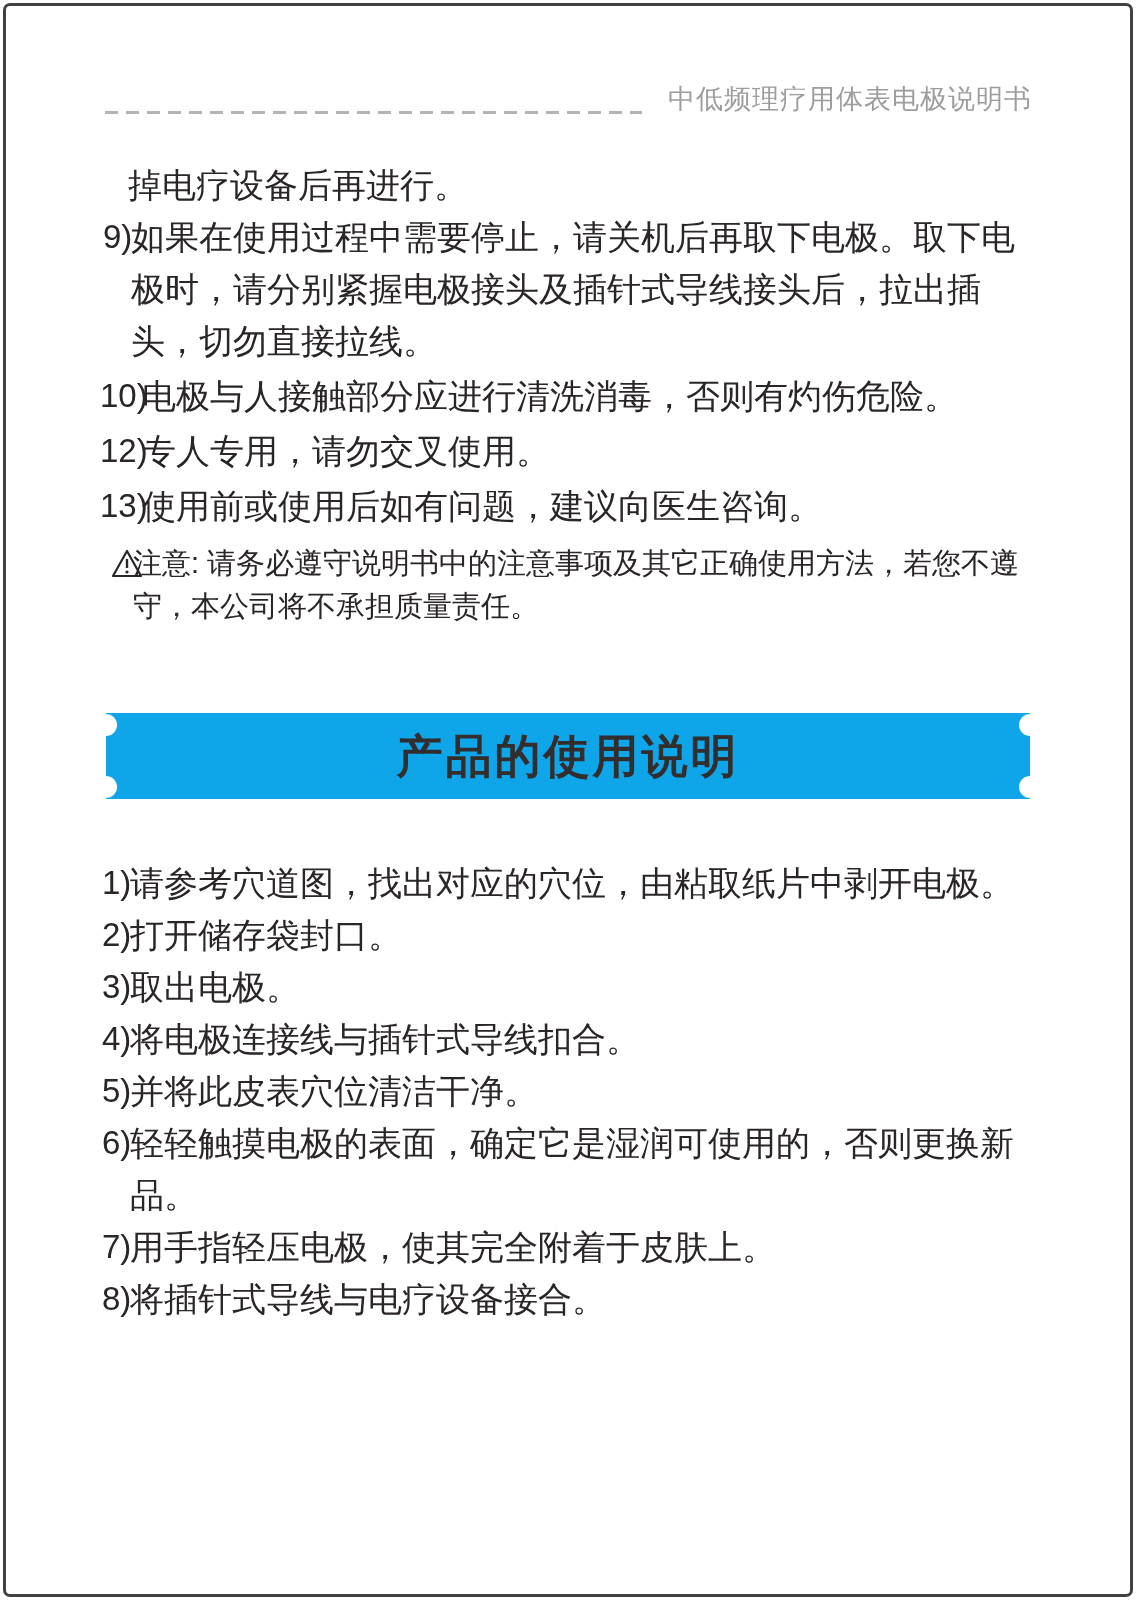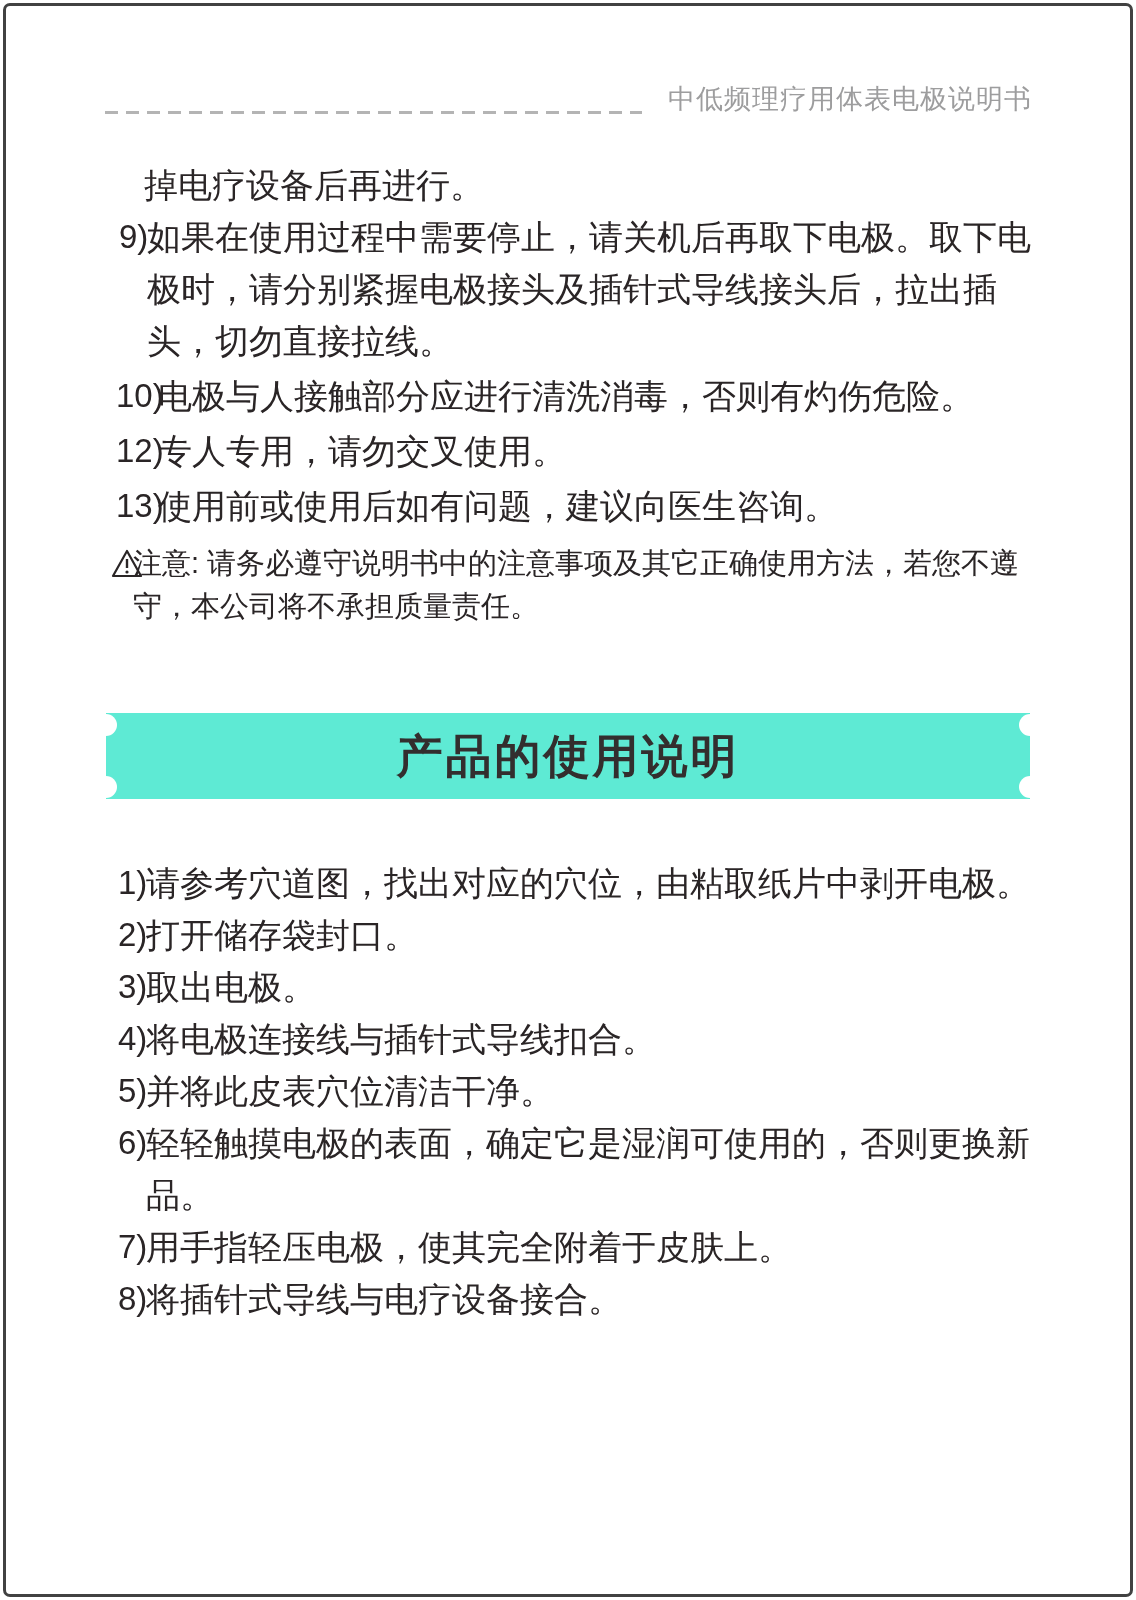--- a/index.html
+++ b/index.html
@@ -57,21 +57,20 @@
     position: absolute;
     left: 100px;
     right: 104px;
     top: 159px;
   }
 
   .body-text {
     font-size: 34px;
     line-height: 52px;
     color: #2a2526;
-    margin-left: 16px;
   }
 
   .cont-line {
     padding-left: 28px;
   }
 
   .num-item {
     position: relative;
     margin-bottom: 3px;
   }
@@ -108,21 +107,21 @@
     height: 29px;
   }
 
   
   .section-banner {
     position: relative;
     margin-top: 85px;
     margin-left: 6px;
     margin-right: 2px;
     height: 86px;
-    background: #5eead4;
+    background: #0ea5e9;
     display: flex;
     align-items: center;
     justify-content: center;
   }
   .section-banner .notch {
     position: absolute;
     width: 22px;
     height: 22px;
     border-radius: 50%;
     background: #ffffff;

